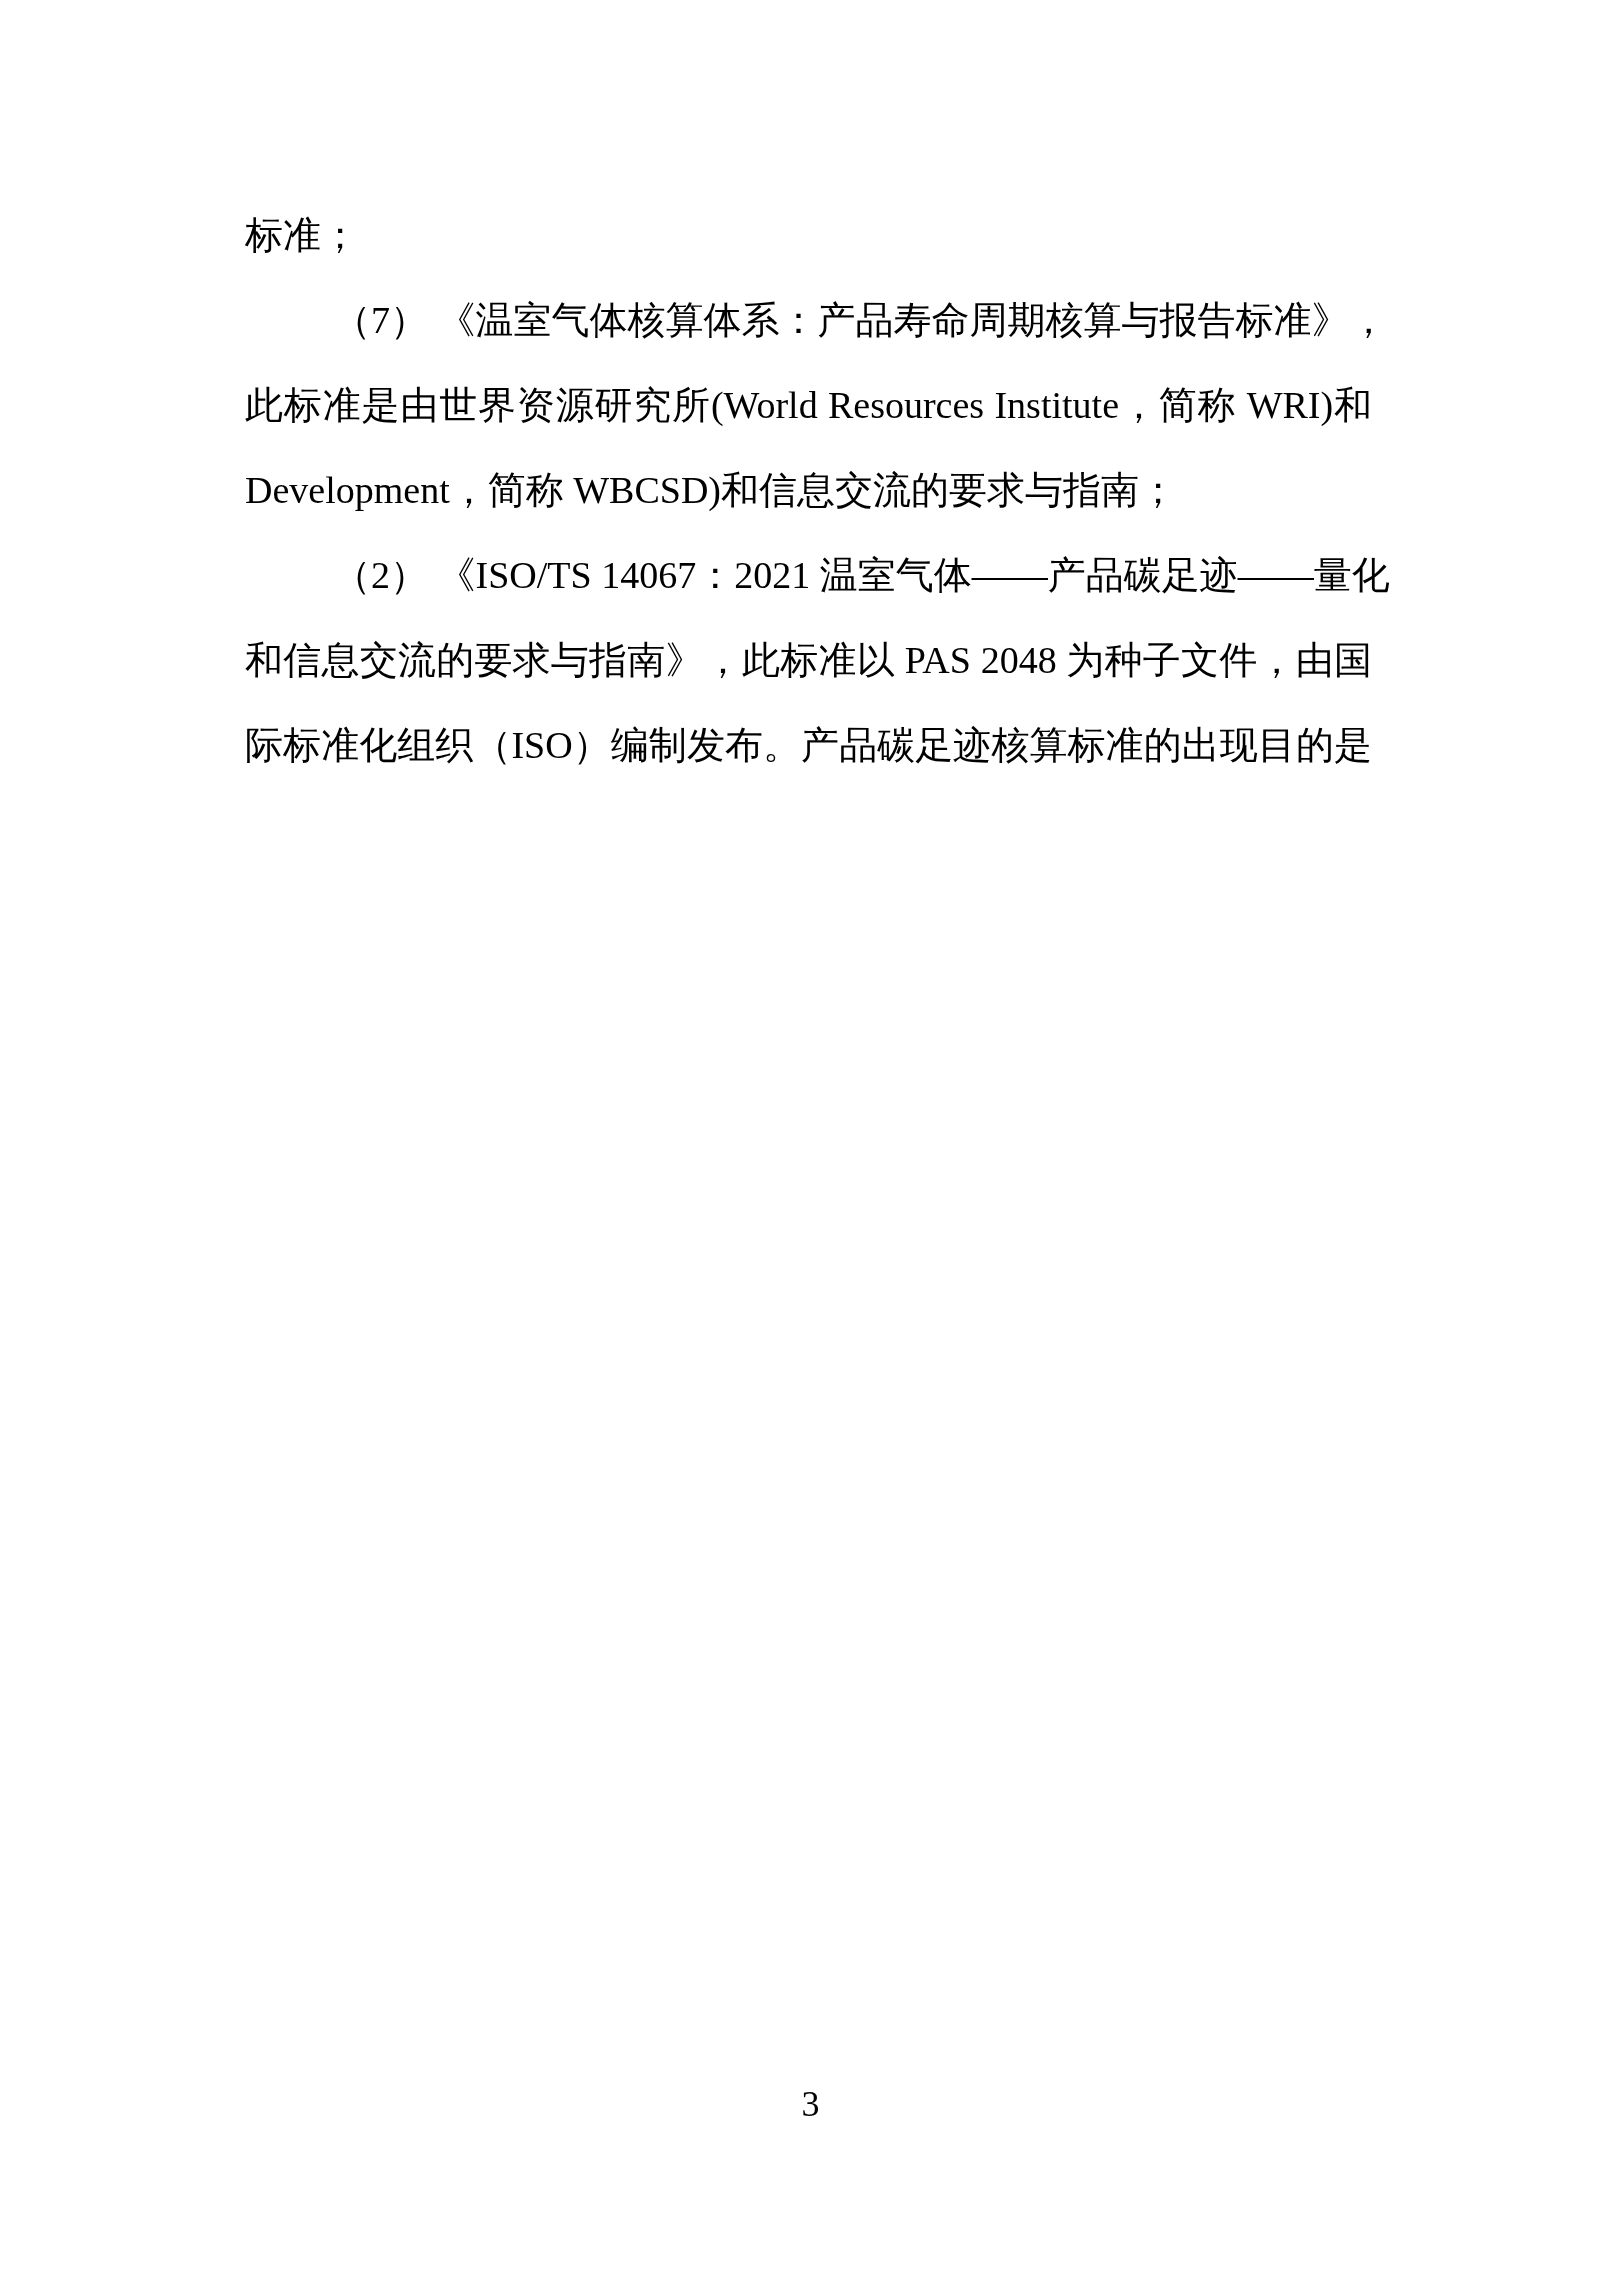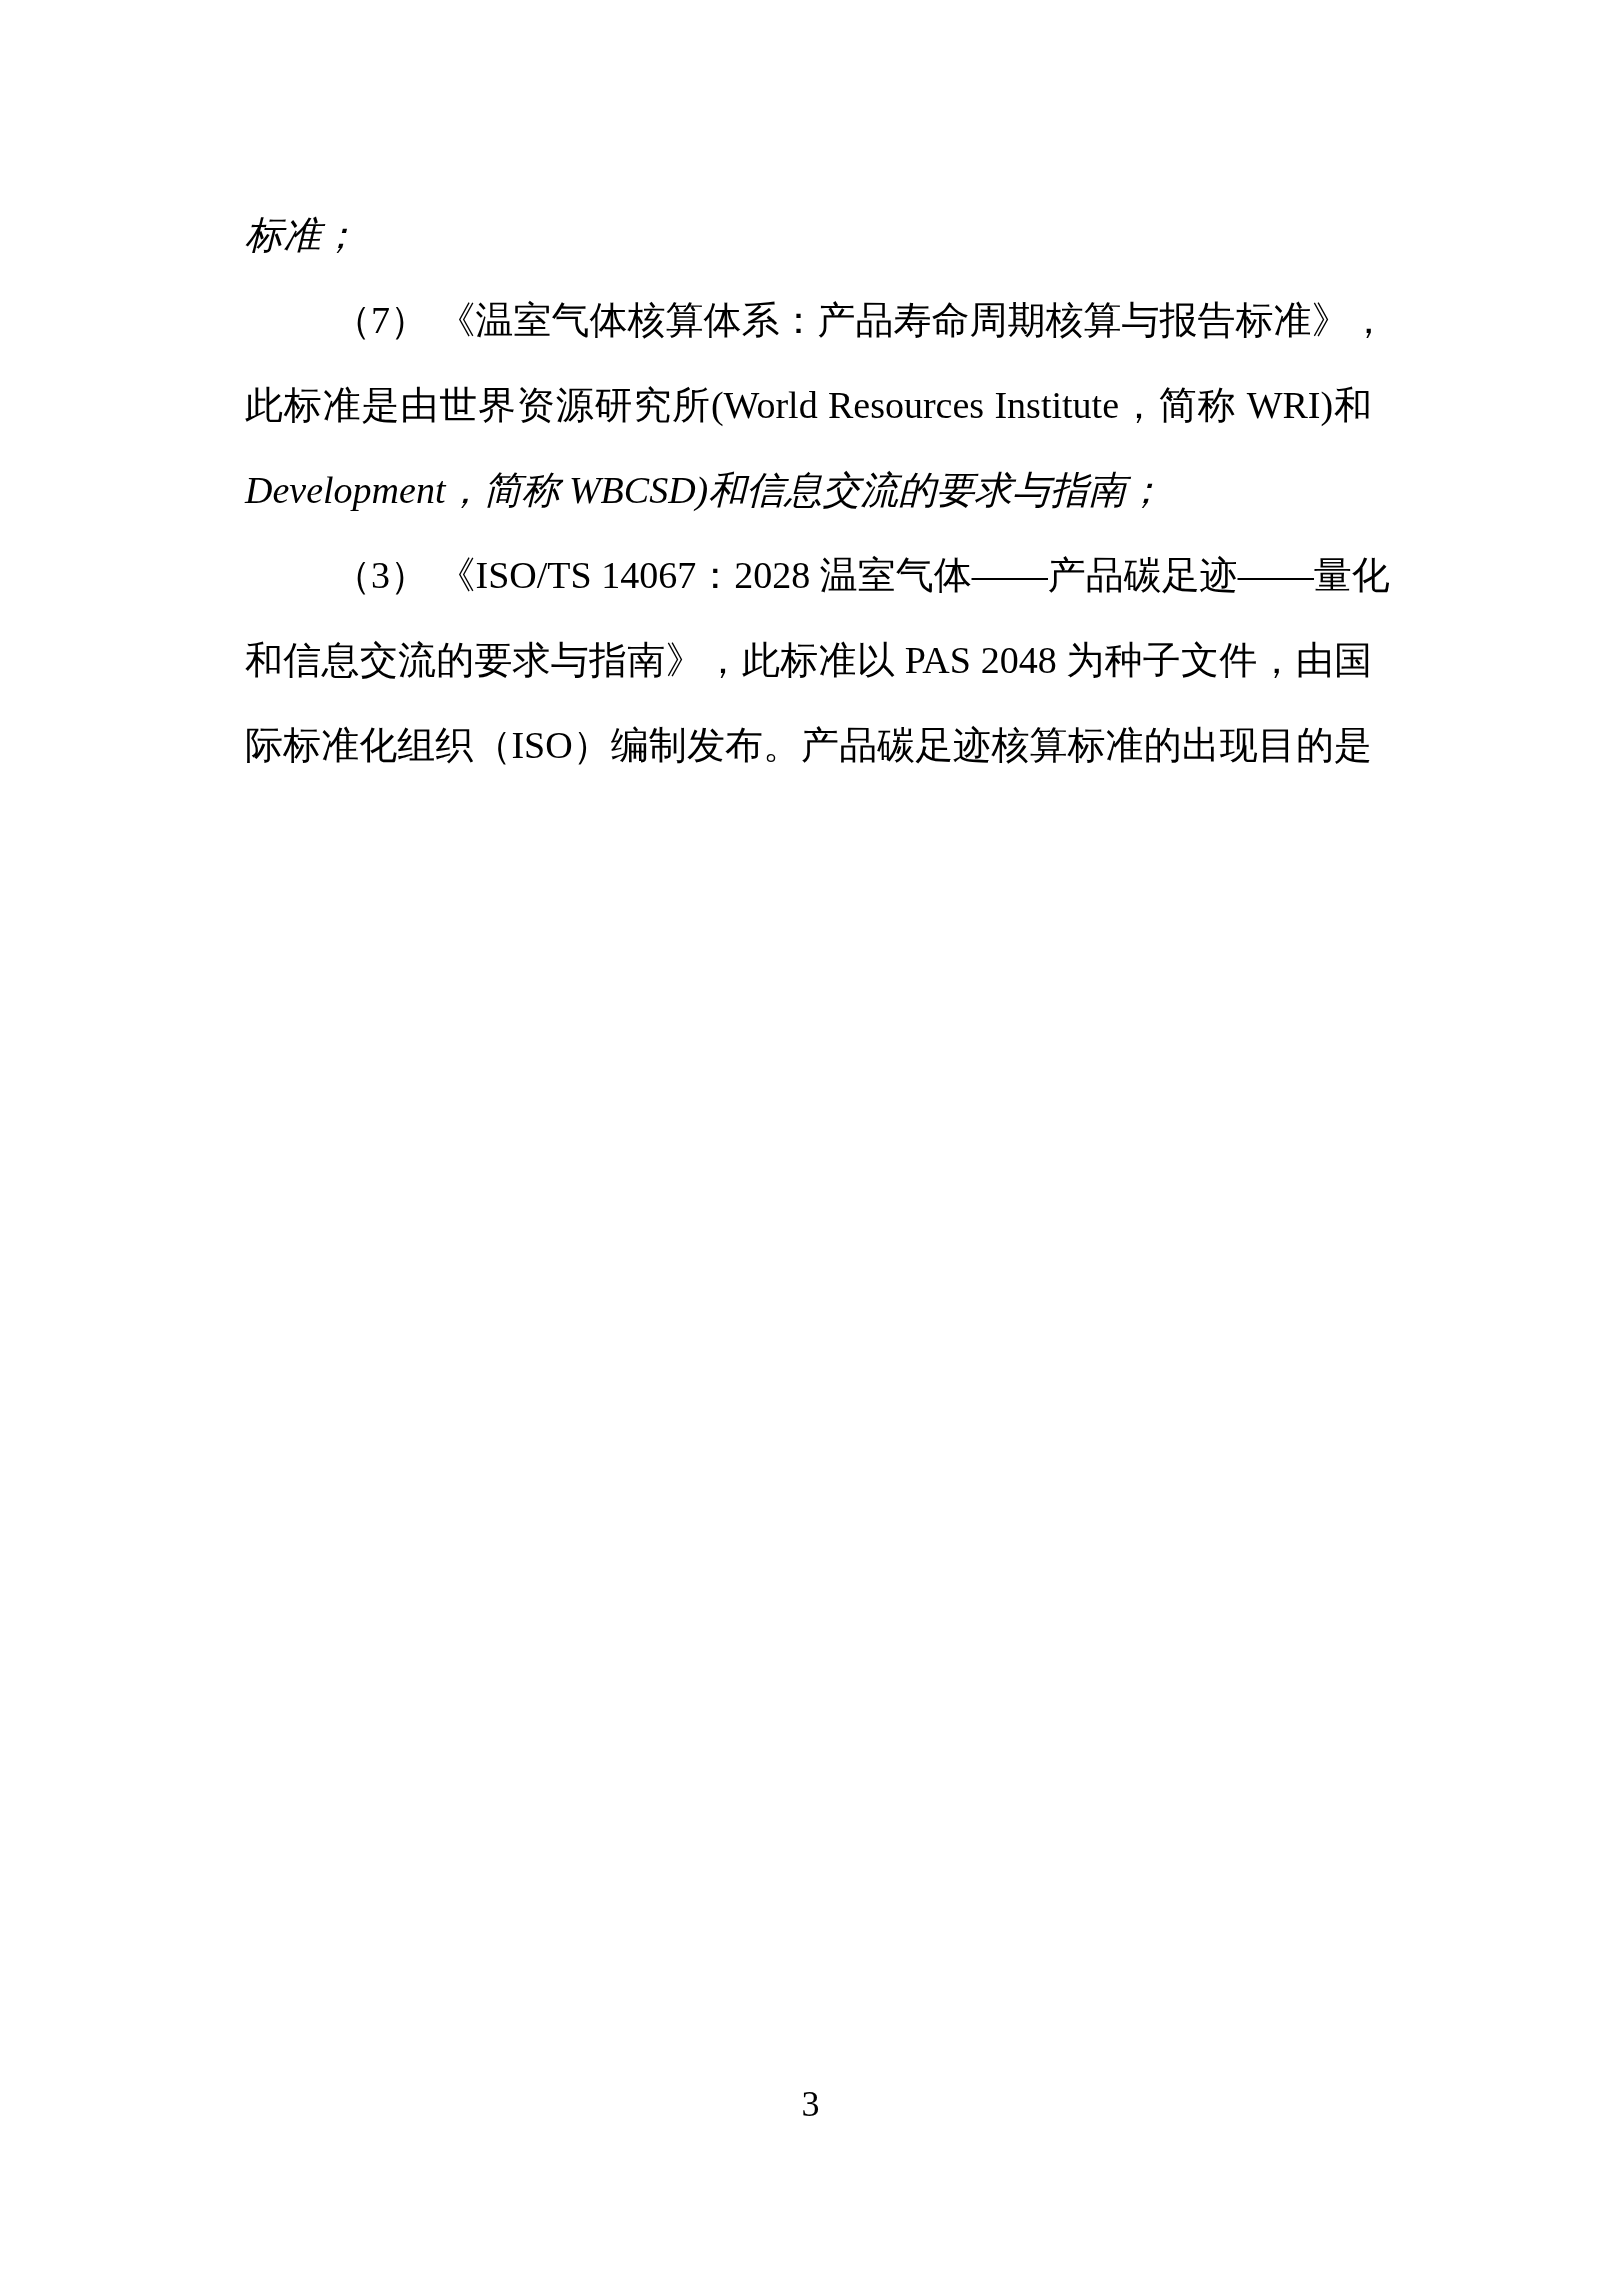--- a/index.html
+++ b/index.html
@@ -27,21 +27,20 @@
     line-height: 85px;
     height: 85px;
     white-space: nowrap;
     text-align: justify;
     text-align-last: justify;
     text-justify: inter-character;
   }
   .line.para-end {
     text-align: center;
     text-align-last: left;
-    font-style: italic;
   }
   .line.indent {
     text-indent: 88px;
   }
   .page-footer {
     position: absolute;
     left: 0;
     top: 2080px;
     width: 1621px;
     text-align: center;
@@ -51,20 +50,20 @@
 </style>
 </head>
 <body>
 
 <div class="page">
   <div class="textblock">
     <div class="line para-end">标准；</div>
     <div class="line indent">（7） 《温室气体核算体系：产品寿命周期核算与报告标准》，</div>
     <div class="line">此标准是由世界资源研究所(World Resources Institute，简称 WRI)和</div>
     <div class="line para-end">Development，简称 WBCSD)和信息交流的要求与指南；</div>
-    <div class="line indent">（3） 《ISO/TS 14067：2028 温室气体——产品碳足迹——量化</div>
+    <div class="line indent">（2） 《ISO/TS 14067：2021 温室气体——产品碳足迹——量化</div>
     <div class="line">和信息交流的要求与指南》，此标准以 PAS 2048 为种子文件，由国</div>
     <div class="line">际标准化组织（ISO）编制发布。产品碳足迹核算标准的出现目的是</div>
   </div>
 
   <div class="page-footer">3</div>
 </div>
 
 
 </body></html>

